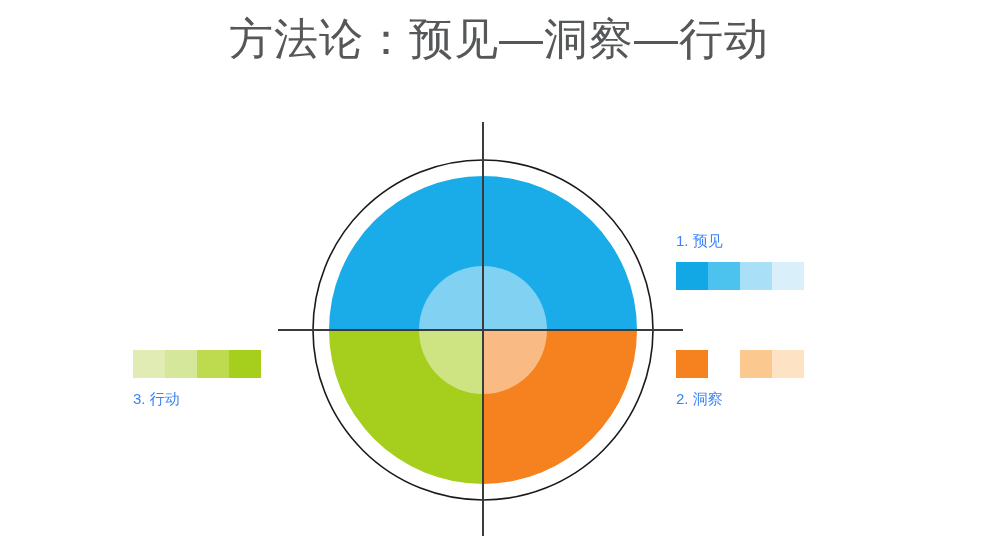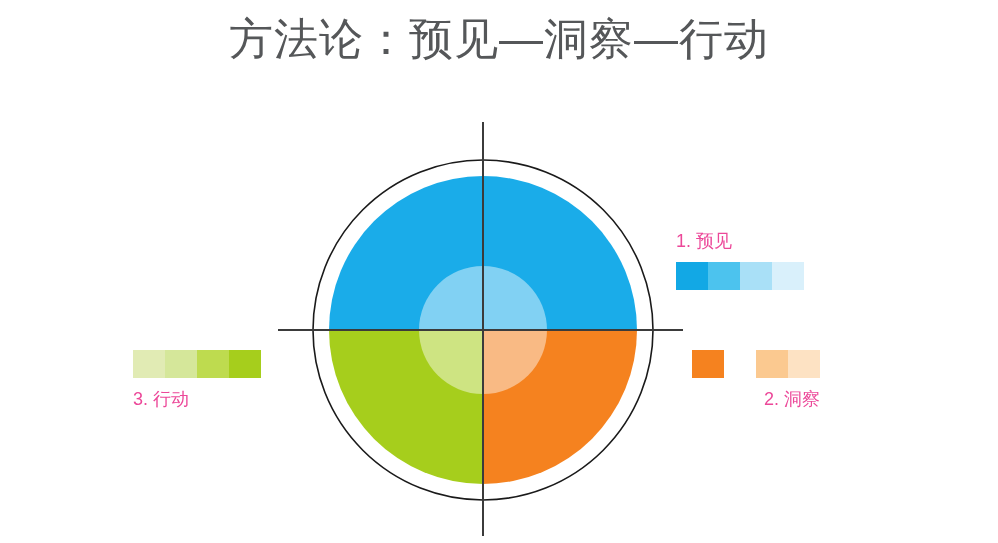--- a/index.html
+++ b/index.html
@@ -44,44 +44,43 @@
     top: 0;
     width: 998px;
     height: 543px;
   }
 
   
   .legend {
     position: absolute;
   }
   .legend-label {
-    font-size: 18px;
+    font-size: 15px;
     line-height: 30px;
-    color: #ec4899;
+    color: #3b82f6;
     white-space: nowrap;
   }
   .swatch-bar {
     display: flex;
     width: 128px;
     height: 28px;
     margin: 6px 0;
   }
   .swatch {
     flex: 1 1 25%;
     height: 100%;
   }
 
   #legend-foresee {
     left: 676px;
     top: 226px;
   }
   #legend-insight {
-    left: 692px;
+    left: 676px;
     top: 344px;
-    text-align: right;
   }
   #legend-action {
     left: 133px;
     top: 344px;
   }
   #legend-action .legend-label {
     padding-left: 0px;
   }
   #legend-insight .legend-label,
   #legend-action .legend-label {

